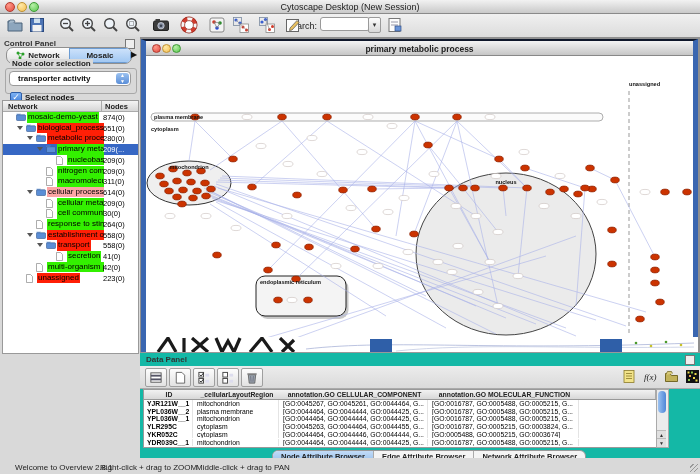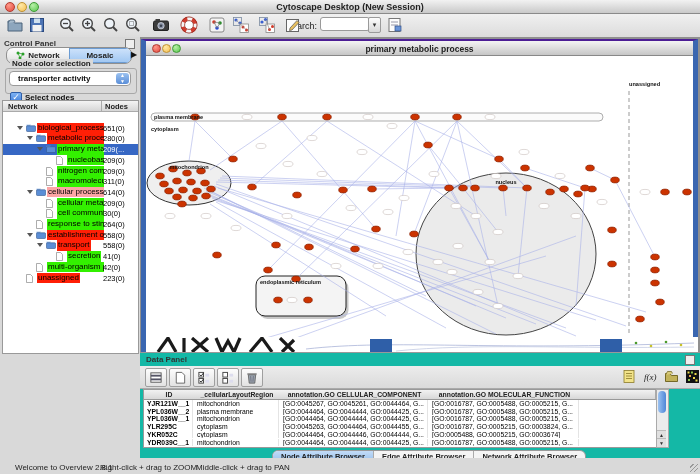--- a/index.html
+++ b/index.html
@@ -7,21 +7,21 @@
        font-family:"Liberation Sans","DejaVu Sans",sans-serif;background:#cfcfcf;
        -webkit-font-smoothing:antialiased;}
   .abs{position:absolute;}
   
   #titlebar{left:0;top:0;width:700px;height:13px;
     background:linear-gradient(#f2f2f2,#c9c9c9);border-bottom:1px solid #8a8a8a;}
   .tl{width:8px;height:8px;border-radius:50%;top:2px;}
   .tl.r{background:radial-gradient(circle at 35% 30%,#ff9a8a,#e3483d);border:0.5px solid #b03b30;}
   .tl.y{background:radial-gradient(circle at 35% 30%,#ffe9a8,#f5bf4f);border:0.5px solid #c09233;}
   .tl.g{background:radial-gradient(circle at 35% 30%,#b8f0a8,#58c74c);border:0.5px solid #3f9a36;}
-  #app-title{left:0;right:0;top:2px;text-align:center;font-size:9px;font-weight:bold;color:#222;}
+  #app-title{left:0;right:0;top:2px;text-align:center;font-size:9px;font-weight:normal;color:#222;}
   
   #toolbar{left:0;top:14px;width:700px;height:23px;background:linear-gradient(#f0f0f0,#dcdcdc);
     border-bottom:1px solid #9a9a9a;}
   .tbico{top:2px;width:18px;height:18px;display:flex;align-items:center;justify-content:center;}
   #search-label{top:7px;font-size:9px;color:#222;}
   #search-input{top:3px;height:12px;border:1px solid #9a9a9a;border-radius:3px;font-size:8px;padding:0 3px;background:#fff;}
   #search-drop{top:3px;width:11px;height:14px;background:linear-gradient(#fdfdfd,#d8d8d8);
     border:1px solid #9a9a9a;border-radius:2px;font-size:7px;text-align:center;line-height:13px;color:#333;}
   
   #control-panel{left:0;top:37px;width:140px;height:421px;background:#d9d9d9;border-right:1px solid #9a9a9a;}
@@ -47,21 +47,21 @@
   #tree-rows{left:0;top:11px;width:135px;height:240px;}
   .trow{left:0;width:135px;height:10.7px;}
   .trow.sel{background:#3667c4;}
   .texp{width:0;height:0;border-left:3.5px solid transparent;border-right:3.5px solid transparent;
     border-top:4.5px solid #555;top:3px;}
   .tlabel{font-size:8px;color:#000;line-height:10.5px;padding:0 1px;white-space:nowrap;top:0;}
   .tcount{font-size:7.5px;color:#000;top:1px;left:100px;white-space:nowrap;}
   .trow.sel .tcount{color:#fff;}
   
   #desktop{left:140px;top:37px;width:560px;height:421px;background:#8f8f8f;}
-  #net-window{left:1px;top:2px;width:547px;height:296px;border-top:2px solid #4c1d95;
+  #net-window{left:1px;top:2px;width:547px;height:296px;border-top:2px solid #0f172a;
     border-left:5px solid #3a66b0;border-right:5px solid #3a66b0;background:#fff;}
   #net-titlebar{left:0;top:0;width:547px;height:14px;background:linear-gradient(#f4f4f4,#c6c6c6);
     border-bottom:1px solid #888;}
   .tl2{width:7px;height:7px;border-radius:50%;top:3px;}
   #net-title{left:0;right:0;top:2.5px;text-align:center;font-size:8.5px;font-weight:bold;color:#222;}
   #net-canvas{left:0;top:15px;width:547px;height:282px;background:#fff;overflow:hidden;}
   #bg-strip{left:1px;top:300px;width:552px;height:15px;background:#fff;border-left:5px solid #3a66b0;overflow:hidden;}
   
   #data-panel{left:140px;top:352px;width:560px;height:106px;background:#14b8a6;border-top:1px solid #999;}
   #dp-title{left:6px;top:2px;font-size:8px;font-weight:bold;color:#333;}
@@ -238,20 +238,31 @@
   <div id="checkbox" class="abs">✓</div>
   <div id="checkbox-label" class="abs">Select nodes</div>
 
   <div id="tree-panel" class="abs">
     <div id="tree-header" class="abs">
       <span class="abs" style="left:5px;top:1px">Network</span>
       <span class="abs" style="left:102px;top:1px">Nodes</span>
       <div class="abs" style="left:98px;top:0;width:1px;height:10px;background:#aaa"></div>
     </div>
     <div id="tree-rows" class="abs">
+        <div class="abs trow" style="top: 0px;">
+          <div class="abs" style="left: 13px; top: 1px;">
+            <svg width="10" height="8" viewBox="0 0 10 8">
+              <path d="M0.5 2h3l1 -1.3h0 v0" fill="none"></path>
+              <path d="M0.5 1.8L4 1.8 5 0.8 0.5 0.8Z" fill="#6e9bd8"></path>
+              <rect x="0.5" y="1.8" width="9" height="5.7" rx="0.8" fill="#5b8ed6" stroke="#33588f" stroke-width="0.6"></rect>
+            </svg>
+          </div>
+          <span class="abs tlabel" style="left: 24px; background: rgb(51, 240, 0); max-width: 75px; overflow: hidden;">mosaic-demo-yeast</span>
+          <span class="abs tcount">874(0)</span>
+        </div>
         <div class="abs trow" style="top: 10.7px;">
           <div class="abs texp" style="left: 14px;"></div>
           <div class="abs" style="left: 23px; top: 1px;">
             <svg width="10" height="8" viewBox="0 0 10 8">
               <path d="M0.5 2h3l1 -1.3h0 v0" fill="none"></path>
               <path d="M0.5 1.8L4 1.8 5 0.8 0.5 0.8Z" fill="#6e9bd8"></path>
               <rect x="0.5" y="1.8" width="9" height="5.7" rx="0.8" fill="#5b8ed6" stroke="#33588f" stroke-width="0.6"></rect>
             </svg>
           </div>
           <span class="abs tlabel" style="left: 34px; background: rgb(255, 31, 6); max-width: 65px; overflow: hidden;">biological_process</span>

